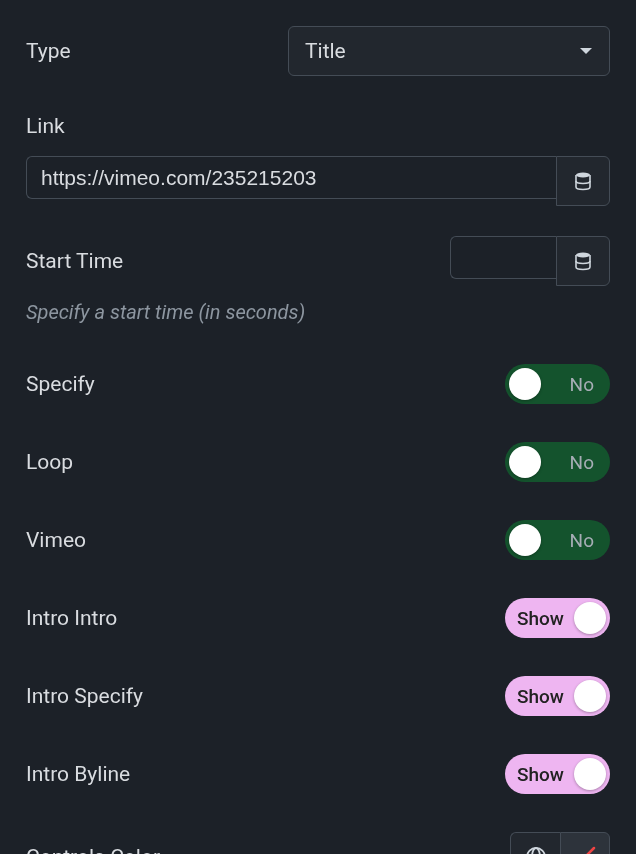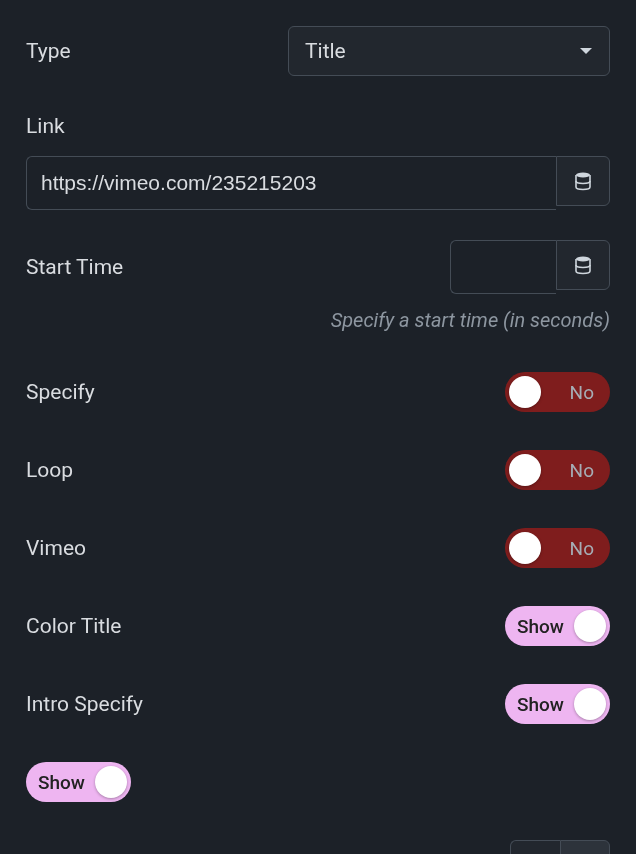--- a/index.html
+++ b/index.html
@@ -45,21 +45,21 @@
   .select .select-text { font-size: 21px; color: #d9dce0; }
   .select .caret { font-size: 12px; color: #cfd6dd; }
 
   .input-group {
     display: flex;
     width: 100%;
   }
   .input-group.small { width: 160px; }
   .text-input {
     flex: 1;
-    height: 54px;
+    height: 43px;
     background: #1c2128;
     border: 1px solid #444c56;
     border-right: none;
     border-radius: 6px 0 0 6px;
     padding: 0 14px;
     font-size: 21px;
     color: #d9dce0;
     outline: none;
   }
   .input-group.small .text-input { width: 105px; }
@@ -74,35 +74,34 @@
     justify-content: center;
     cursor: pointer;
   }
 
   .hint {
     font-style: italic;
     color: #8d96a0;
     font-size: 20px;
     margin-top: -12px;
     margin-bottom: 40px;
-    text-align: right;
   }
 
   .toggle {
     width: 105px;
     height: 40px;
     border-radius: 20px;
     display: flex;
     align-items: center;
     position: relative;
     cursor: pointer;
     padding: 0 4px;
   }
   .toggle.off {
-    background: #7f1d1d;
+    background: #14532d;
     justify-content: flex-start;
   }
   .toggle.on {
     background: #eeb5f1;
     justify-content: flex-end;
   }
   .toggle .knob {
     width: 32px;
     height: 32px;
     border-radius: 50%;
@@ -211,36 +210,37 @@
 
 <div class="row">
   <span class="label">Vimeo</span>
   <div class="toggle off">
     <div class="knob"></div>
     <span class="toggle-label">No</span>
   </div>
 </div>
 
 <div class="row">
-  <span class="label">Color Title</span>
+  <span class="label">Intro Intro</span>
   <div class="toggle on">
     <span class="toggle-label">Show</span>
     <div class="knob"></div>
   </div>
 </div>
 
 <div class="row">
   <span class="label">Intro Specify</span>
   <div class="toggle on">
     <span class="toggle-label">Show</span>
     <div class="knob"></div>
   </div>
 </div>
 
 <div class="row">
+  <span class="label">Intro Byline</span>
   <div class="toggle on">
     <span class="toggle-label">Show</span>
     <div class="knob"></div>
   </div>
 </div>
 
 <div class="row" style="margin-bottom:0;">
   <span class="label">Controls Color</span>
   <div class="color-controls">
     <div class="icon-btn">

